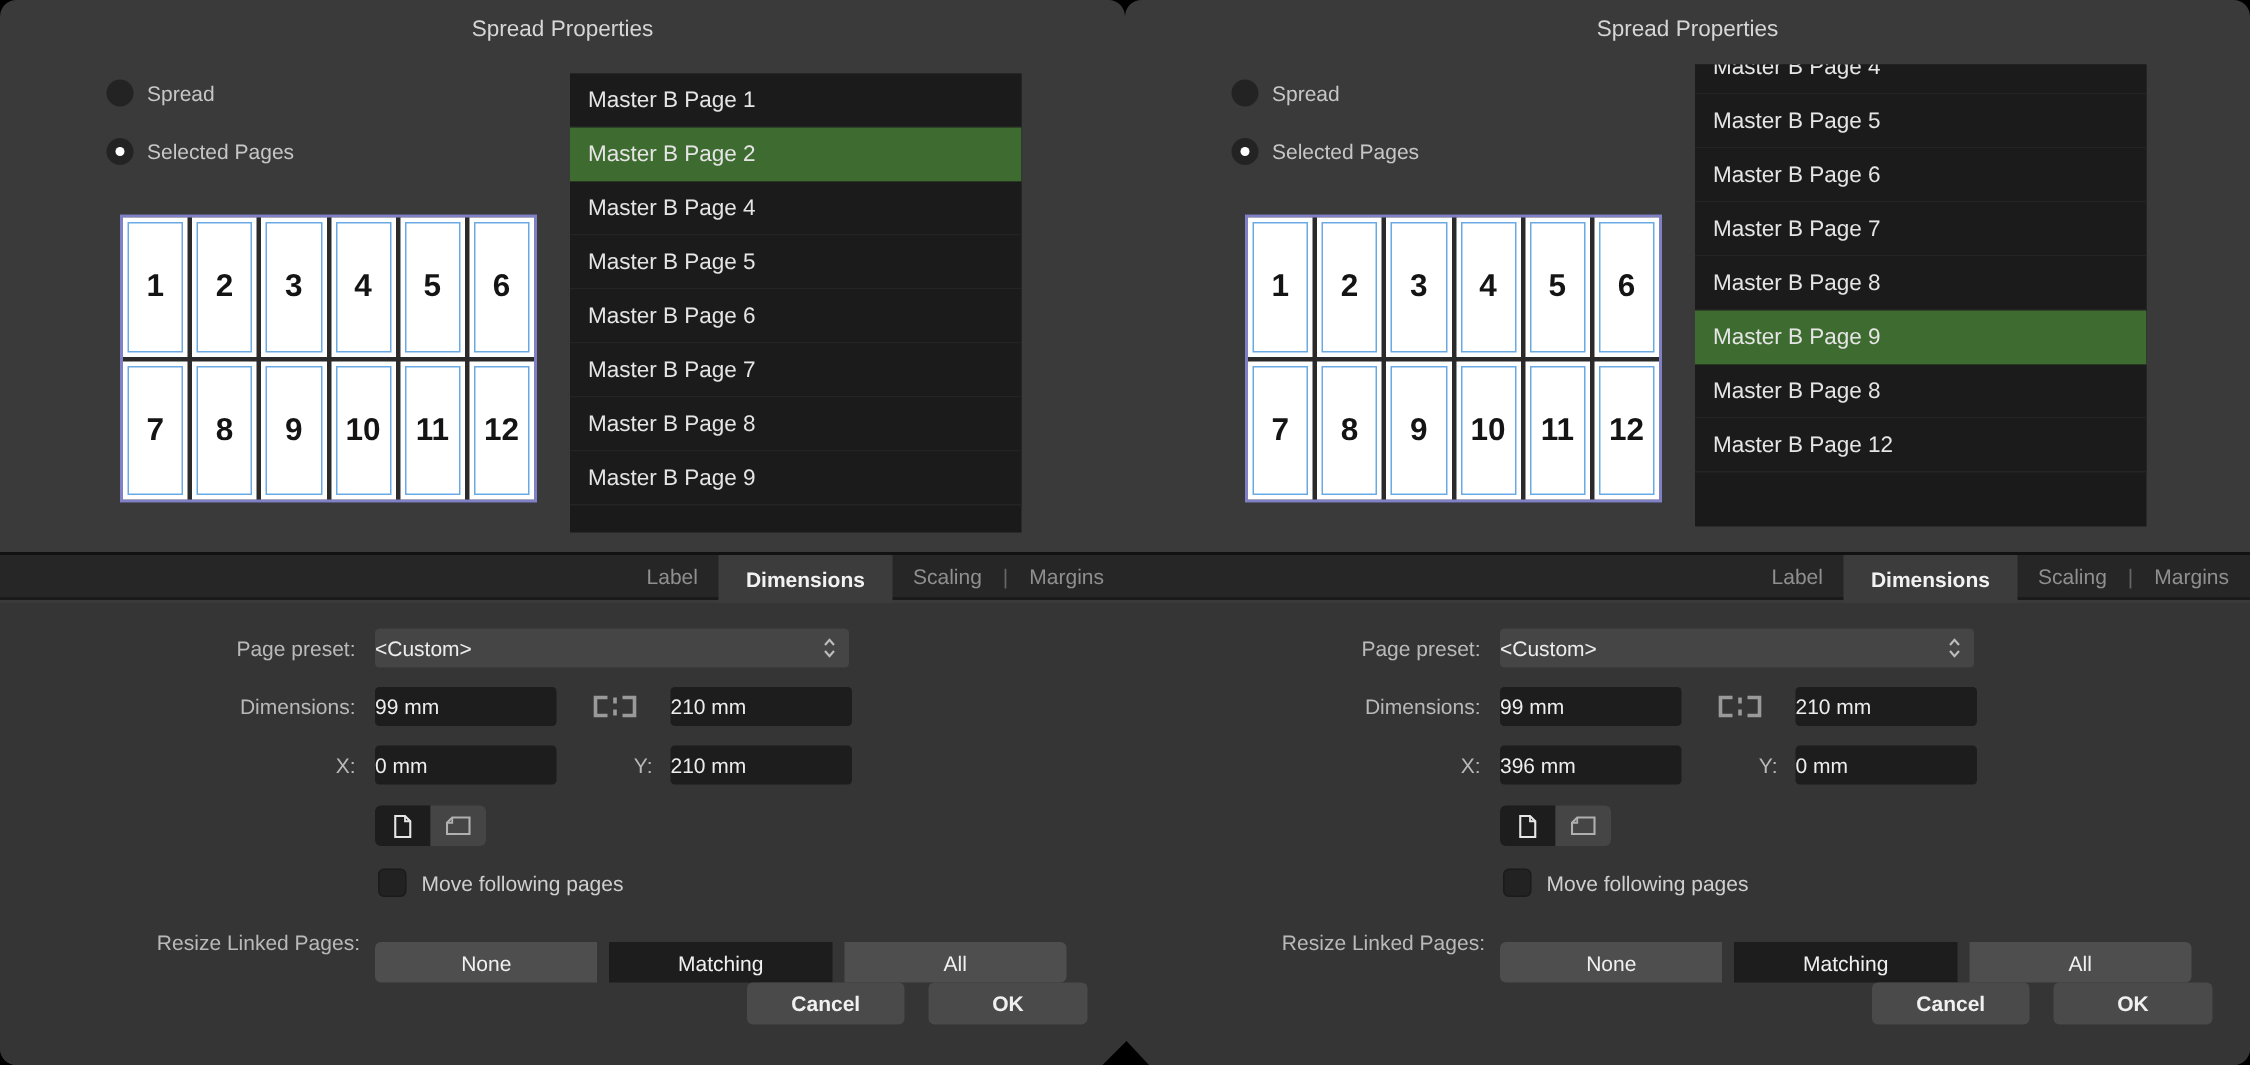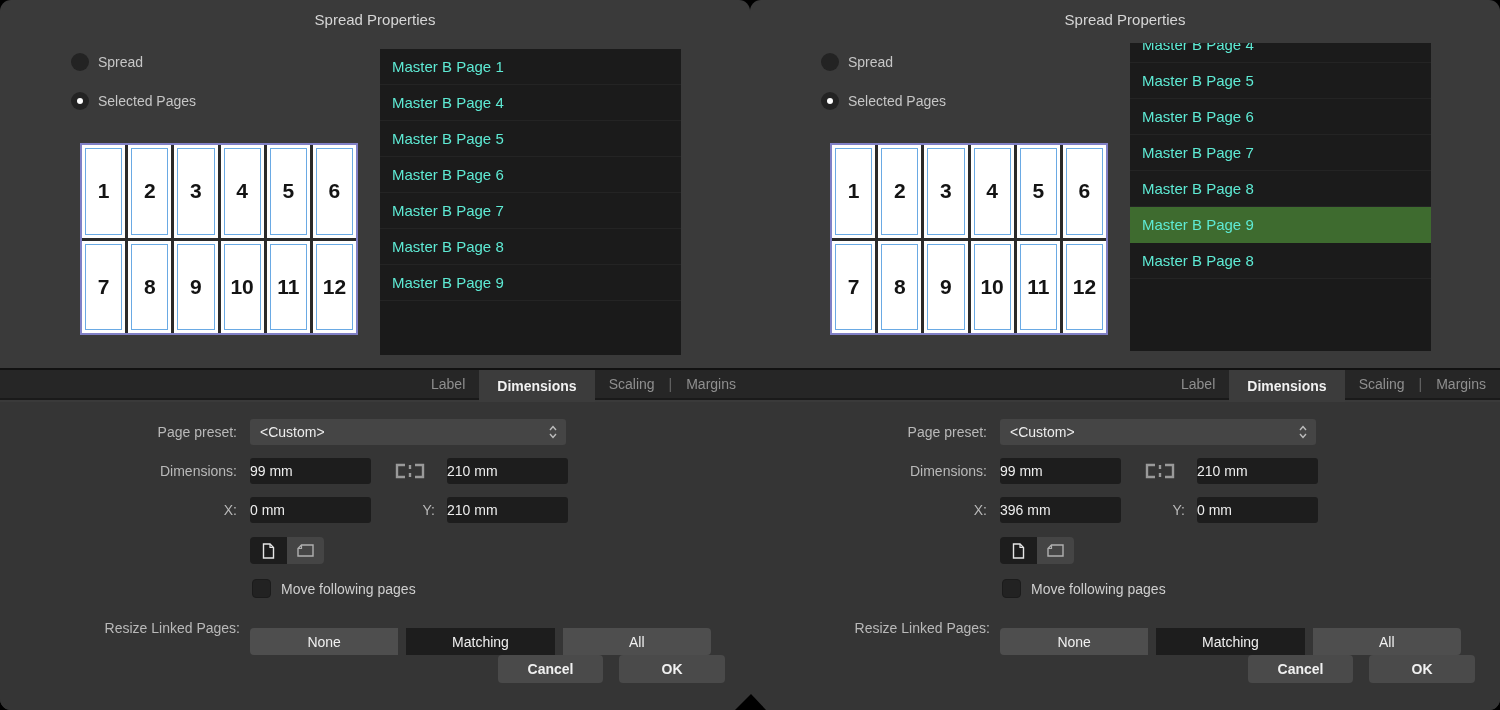--- a/index.html
+++ b/index.html
@@ -32,39 +32,39 @@
   .pg .num { position:absolute; left:0; top:0; width:100%; height:100%;
              display:flex; align-items:center; justify-content:center;
              font-size:21px; font-weight:600; color:#141414; }
 
   
   .list { position:absolute; left:380px; top:49px; width:301px; height:306px;
           background:#1a1a1a; overflow:hidden; }
   .dialog.right .list { top:43px; height:308px; }
   .list-inner { width:100%; }
   .dialog.right .list-inner { margin-top:-16px; }
-  .list-row { height:36px; line-height:36px; padding-left:12px; color:#5eead4; font-size:15px;
+  .list-row { height:36px; line-height:36px; padding-left:12px; color:#e5e5e5; font-size:15px;
               background:#1b1b1b; border-bottom:1px solid #242424; cursor:default; }
   .list-row.sel { background:#3e6b2f; border-bottom-color:#3e6b2f; }
 
   
   .tab-bar { position:absolute; left:0; top:368px; width:100%; height:32px; background:#262626;
              border-top:2px solid #121212; border-bottom:2px solid #1a1a1a;
              display:flex; align-items:stretch; justify-content:flex-end; }
   .tab { color:#8f8f8f; font-size:14px; display:flex; align-items:center; padding:0 14px; cursor:default; }
   .tab.active { background:#3c3c3c; color:#f2f2f2; font-weight:700; padding:16px 18px; }
   .tab-sep { color:#666; font-size:14px; display:flex; align-items:center; }
 
   
   .form { position:absolute; left:0; top:402px; width:100%; height:308px; background:#353535; }
   .flabel { position:absolute; right:513px; color:#b9b9b9; font-size:14px; text-align:right; white-space:nowrap; }
   .ylabel { position:absolute; right:315px; color:#b9b9b9; font-size:14px; text-align:right; }
 
   .dropdown { position:absolute; left:250px; top:17px; width:316px; height:26px; background:#454545;
-              border-radius:3px; color:#ededed; font-size:14px; line-height:26px; padding-left:10px; cursor:default; }
+              border-radius:3px; color:#ededed; font-size:14px; line-height:26px; cursor:default; }
   .dropdown .chev { position:absolute; right:8px; top:5px; }
 
   .field { position:absolute; width:121px; height:26px; background:#1d1d1d; border:none; border-radius:3px;
            color:#ededed; font-size:14px; padding-left:0; outline:none;
            font-family:"Liberation Sans","DejaVu Sans",sans-serif; }
 
   .linkicon { position:absolute; left:394px; top:60px; width:32px; height:18px; cursor:default; }
 
   .orient { position:absolute; left:250px; top:135px; display:flex; }
   .orient-btn { width:37px; height:27px; display:flex; align-items:center; justify-content:center; cursor:default; }
@@ -157,20 +157,21 @@
         </div>
       <div class="pg">
           <span class="guide"></span>
           <span class="num">12</span>
         </div>
     </div>
 
     <div class="list">
       <div class="list-inner">
         <div class="list-row">Master B Page 1</div>
+        <div class="list-row sel">Master B Page 2</div>
         <div class="list-row">Master B Page 4</div>
         <div class="list-row">Master B Page 5</div>
         <div class="list-row">Master B Page 6</div>
         <div class="list-row">Master B Page 7</div>
         <div class="list-row">Master B Page 8</div>
         <div class="list-row">Master B Page 9</div>
       </div>
     </div>
 
     <div class="tab-bar">
@@ -303,20 +304,21 @@
 
     <div class="list">
       <div class="list-inner">
         <div class="list-row">Master B Page 4</div>
         <div class="list-row">Master B Page 5</div>
         <div class="list-row">Master B Page 6</div>
         <div class="list-row">Master B Page 7</div>
         <div class="list-row">Master B Page 8</div>
         <div class="list-row sel">Master B Page 9</div>
         <div class="list-row">Master B Page 8</div>
+        <div class="list-row">Master B Page 12</div>
       </div>
     </div>
 
     <div class="tab-bar">
       <div class="tab">Label</div>
       <div class="tab active">Dimensions</div>
       <div class="tab">Scaling</div>
       <div class="tab-sep">|</div>
       <div class="tab">Margins</div>
     </div>

